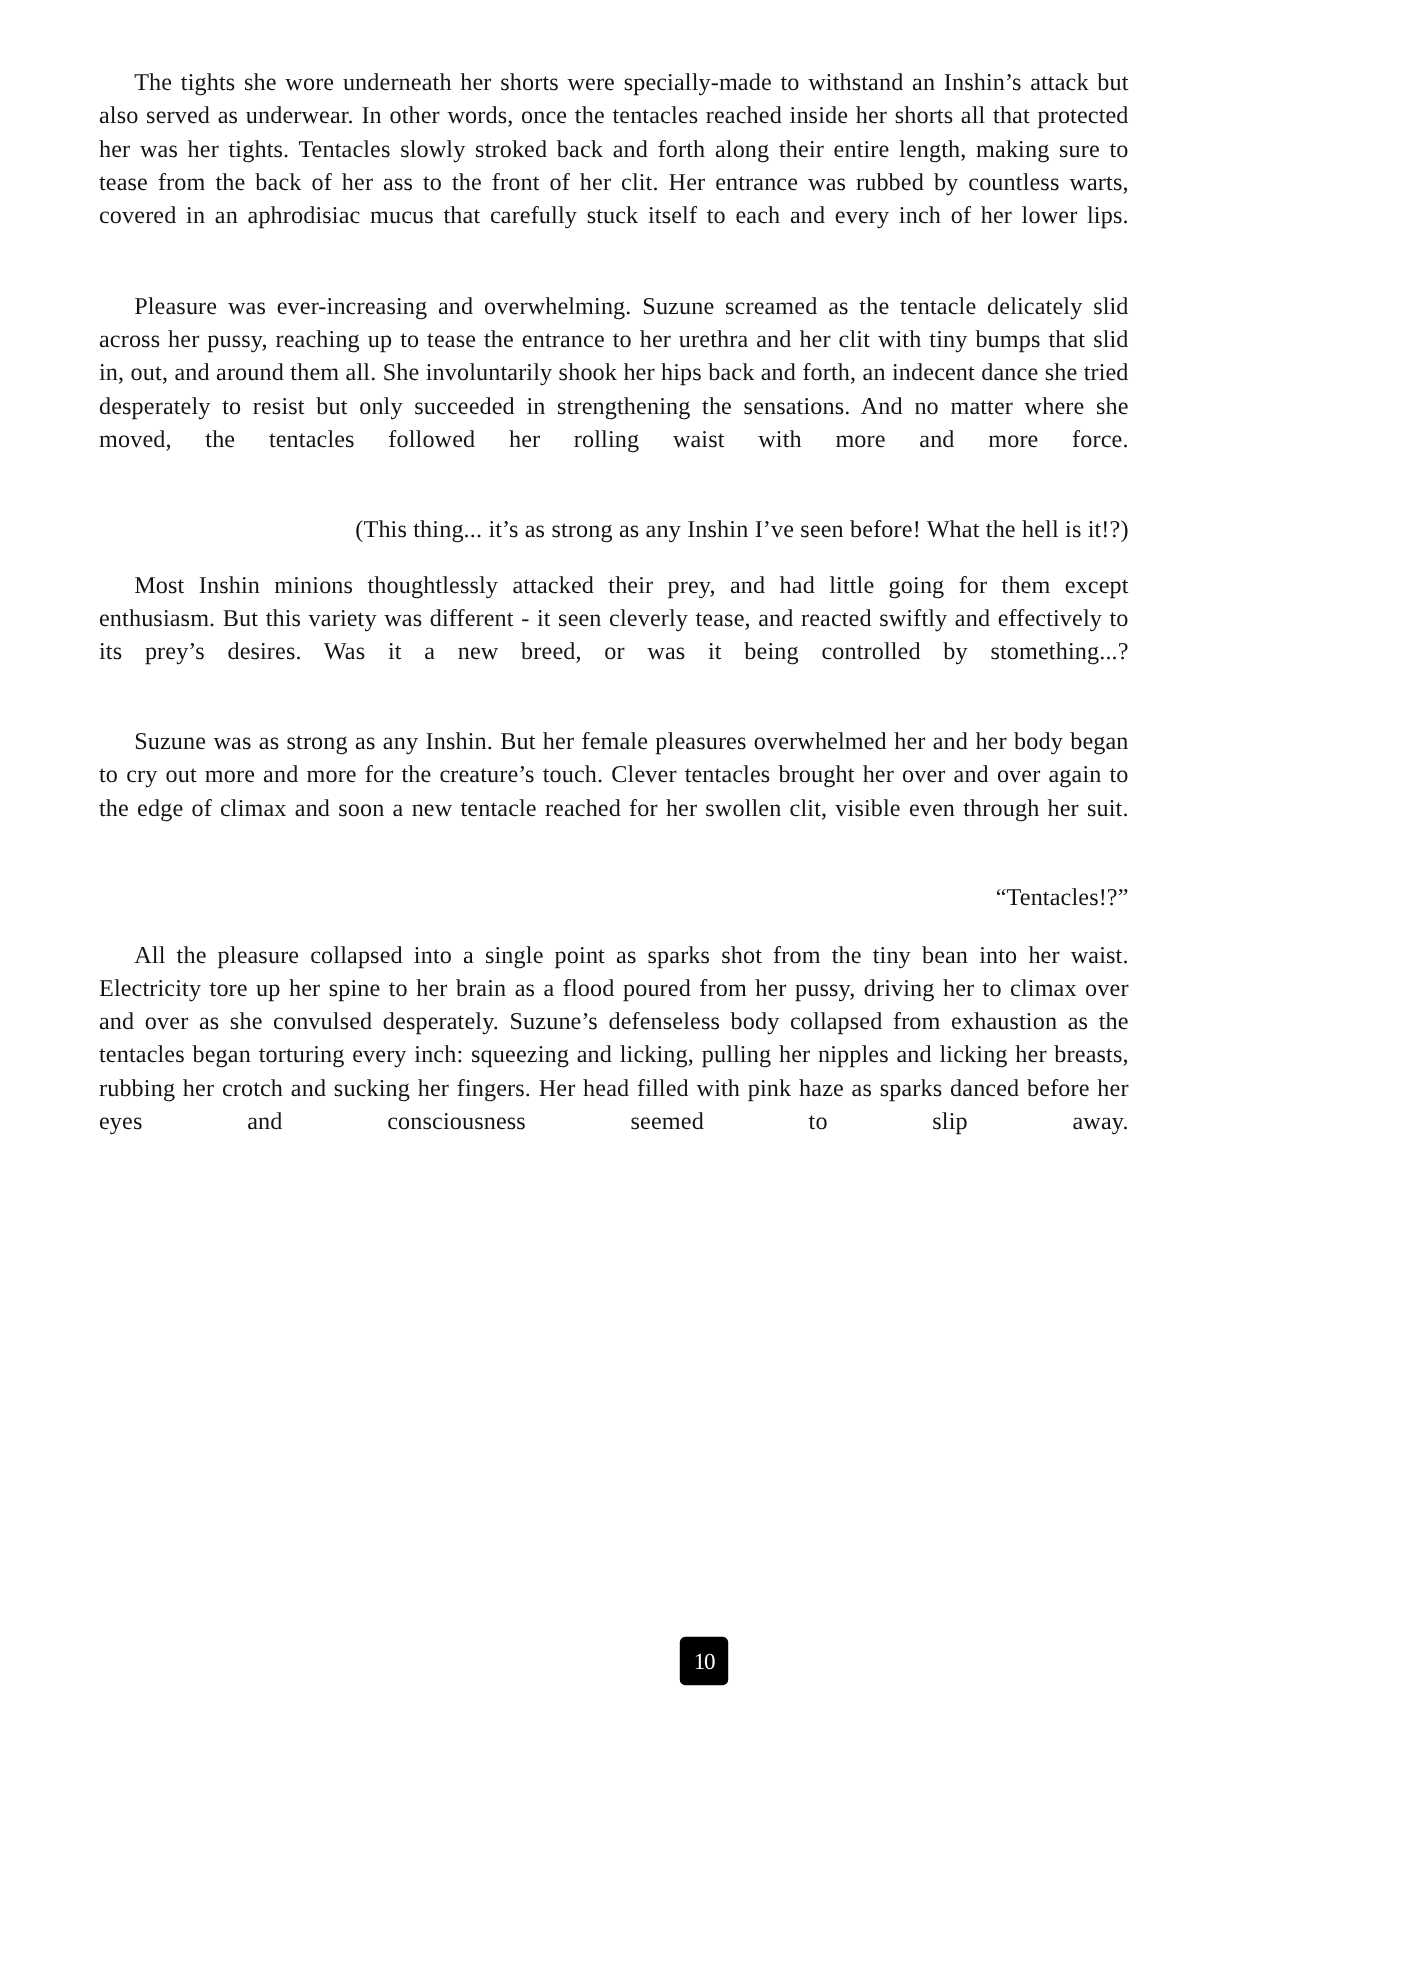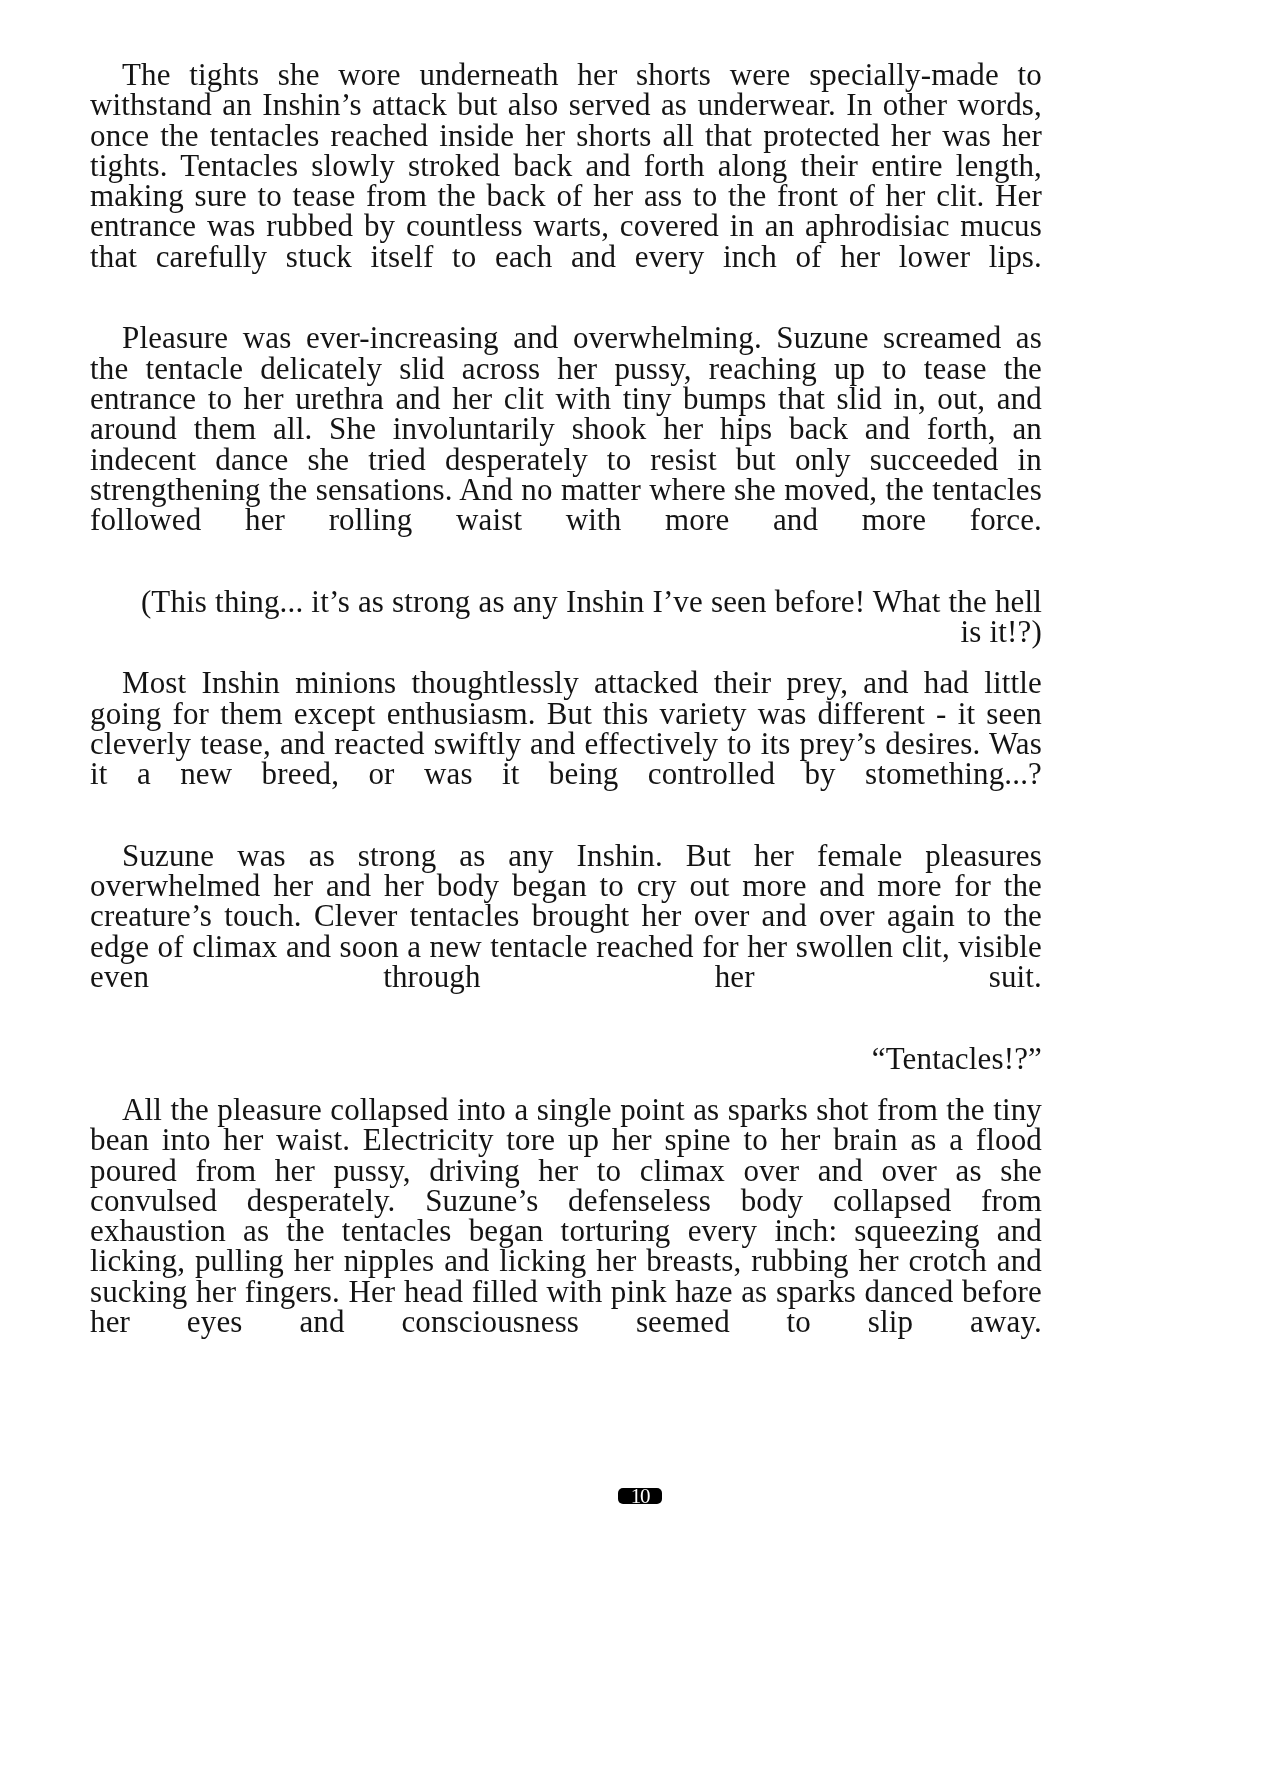--- a/index.html
+++ b/index.html
@@ -26,22 +26,22 @@
   }
 
   .text-column {
     position: absolute;
     left: 90px;
     top: 60px;
     width: 952px;
   }
 
   .para {
-    margin: 0 0 21px 0;
-    font-size: 31px;
+    margin: 0 16px 21px 0;
+    font-size: 22px;
     line-height: 30.3px;
     text-align: justify;
     text-justify: inter-word;
     text-indent: 32px;
     letter-spacing: 0.005em;
     word-spacing: 0.004em;
     -webkit-font-smoothing: antialiased;
   }
 
   
@@ -67,21 +67,21 @@
     display: flex;
     justify-content: center;
     align-items: center;
   }
 
   .page-number {
     display: inline-flex;
     align-items: center;
     justify-content: center;
     min-width: 34px;
-    height: 16px;
+    height: 44px;
     padding: 0 5px;
     background: #000000;
     color: #ffffff;
     border-radius: 5px;
     font-family: "Liberation Serif", "DejaVu Serif", serif;
     font-size: 21px;
     line-height: 26px;
     letter-spacing: -0.06em;
     font-weight: 400;
   }

